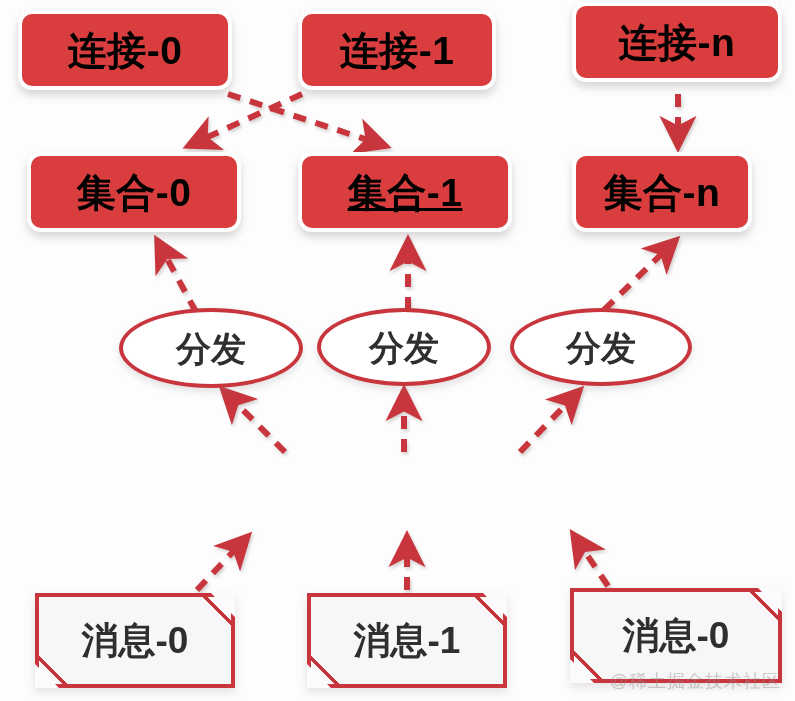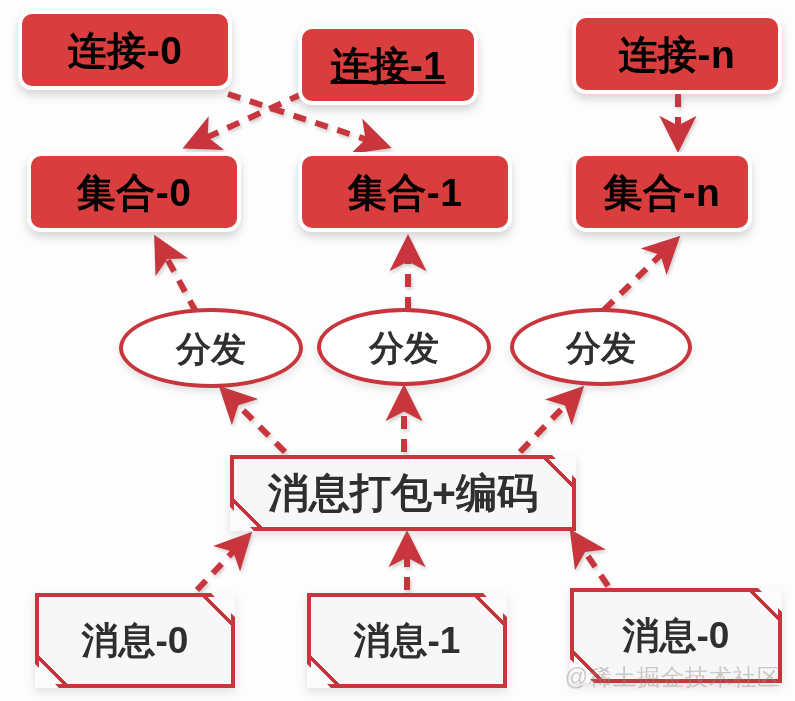--- a/index.html
+++ b/index.html
@@ -103,21 +103,21 @@
   }
   .cut-node.center .label { font-size: 41px; }
   .cut-node.msg .label { font-size: 37px; text-align: right; }
 
   
   #watermark {
     position: absolute;
     right: 14px;
     bottom: 8px;
     color: rgba(150,140,140,0.45);
-    font-size: 23px;
+    font-size: 18px;
     letter-spacing: 1px;
     z-index: 9;
     white-space: nowrap;
   }
 </style>
 </head>
 <body>
 
 <div id="canvas">
 
@@ -142,51 +142,47 @@
         <line x1="520" y1="452" x2="580" y2="390"></line>
         <line x1="197" y1="590" x2="248" y2="536"></line>
         <line x1="407" y1="590" x2="407" y2="536"></line>
         <line x1="608" y1="586" x2="573" y2="534"></line>
       </g>
   </svg>
 
   <div class="red-node" style="left: 18px; top: 10px; width: 214px; height: 80px;">
     <span class="label">连接-0</span>
   </div>
-  <div class="red-node" style="left: 298px; top: 25px; width: 180px; height: 80px; text-decoration: underline;">
+  <div class="red-node" style="left: 298px; top: 10px; width: 198px; height: 80px;">
     <span class="label">连接-1</span>
   </div>
-  <div class="red-node" style="left: 572px; top: 14px; width: 210px; height: 80px;">
+  <div class="red-node" style="left: 572px; top: 2px; width: 210px; height: 80px;">
     <span class="label">连接-n</span>
   </div>
 
   <div class="red-node" style="left: 18px; top: 152px; width: 214px; height: 80px; margin-left: 9px;">
     <span class="label">集合-0</span>
   </div>
-  <div class="red-node" style="left: 298px; top: 152px; width: 214px; height: 80px;">
+  <div class="red-node" style="left: 298px; top: 152px; width: 214px; height: 80px; text-decoration: underline;">
     <span class="label">集合-1</span>
   </div>
   <div class="red-node" style="left: 572px; top: 152px; width: 180px; height: 80px;">
     <span class="label">集合-n</span>
   </div>
 
   <div class="ellipse-node" style="left: 119px; top: 308px; width: 184px; height: 80px;">
     <span class="label">分发</span>
   </div>
   <div class="ellipse-node" style="left: 317px; top: 308px; width: 174px; height: 78px;">
     <span class="label">分发</span>
   </div>
   <div class="ellipse-node" style="left: 510px; top: 308px; width: 182px; height: 78px;">
     <span class="label">分发</span>
   </div>
 
-  <div class="cut-node center" style="left: 230px; top: 455px; width: 346px; height: 76px;">
-    <span class="inner-border"></span>
-    <span class="label">消息打包+编码</span>
-  </div>
 
   <div class="cut-node msg" style="left: 35px; top: 593px; width: 200px; height: 95px;">
     <span class="inner-border"></span>
     <span class="label">消息-0</span>
   </div>
   <div class="cut-node msg" style="left: 307px; top: 593px; width: 200px; height: 95px;">
     <span class="inner-border"></span>
     <span class="label">消息-1</span>
   </div>
   <div class="cut-node msg" style="left: 570px; top: 588px; width: 212px; height: 95px;">

